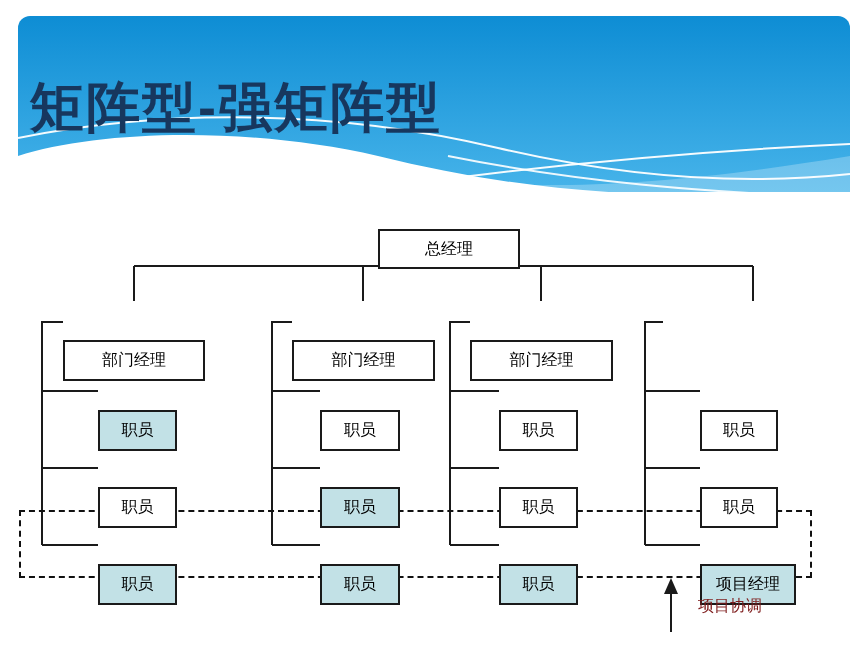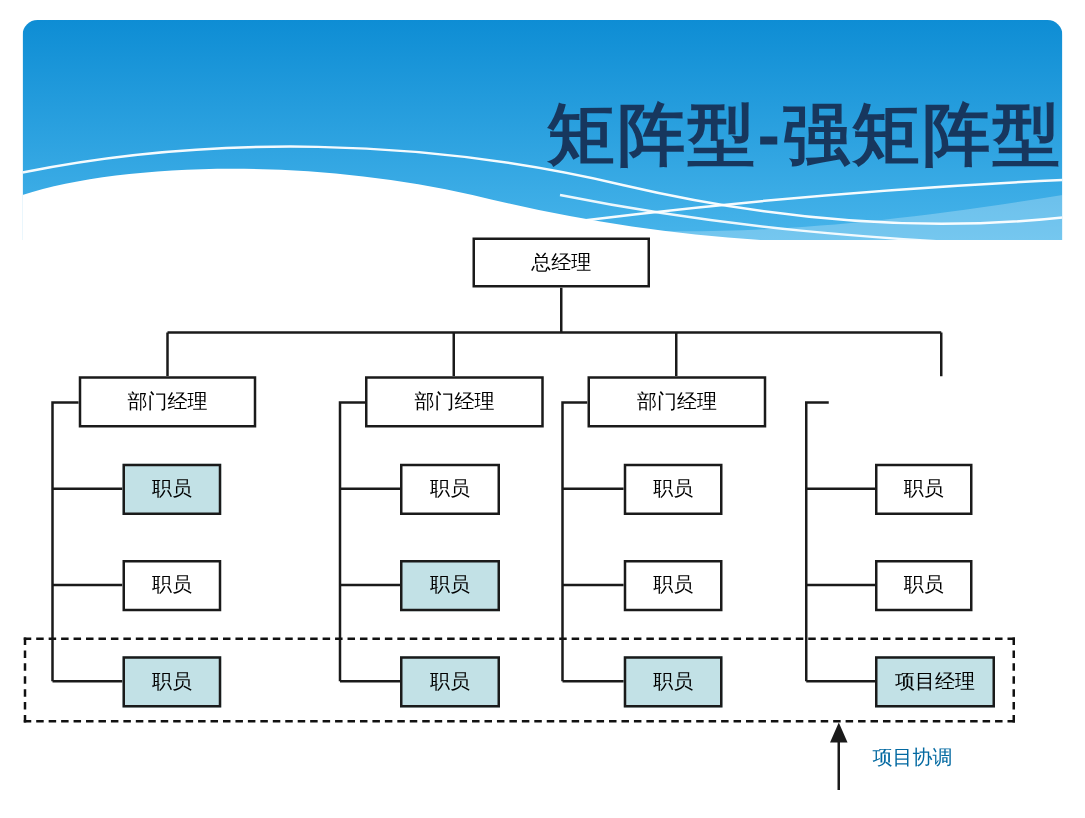--- a/index.html
+++ b/index.html
@@ -8,38 +8,38 @@
     font-family:"Liberation Sans","DejaVu Sans",sans-serif;
   }
   
   .header{
     position:absolute;left:18px;top:16px;width:832px;height:176px;
     border-radius:12px 12px 0 0;overflow:hidden;
   }
   .header svg{position:absolute;left:0;top:0;display:block;}
   .title{
     position:absolute;left:0;top:56px;width:100%;
-    text-align:right;font-size:54px;font-weight:bold;
-    color:var(--title-color,#17375e);letter-spacing:2px;
+    text-align:left;font-size:54px;font-weight:bold;
+    color:var(--title-color,#17375e);letter-spacing:2px;padding-left:12px;
   }
   
   .connectors{position:absolute;left:0;top:0;width:868px;height:654px;pointer-events:none;}
   .box{
     position:absolute;box-sizing:border-box;height:41px;
     background:#ffffff;border:2px solid #1a1a1a;
     display:flex;align-items:center;justify-content:center;
-    font-size:16px;color:#000;white-space:nowrap;
+    font-size:16px;color:#000;white-space:nowrap;margin-top:39px;
   }
   .box.hl{background:var(--hl,#c2e1e6);}
   .dashed-region{
     position:absolute;left:19px;top:510px;width:789px;height:64px;
     border:2px dashed #111;
   }
   .coord-label{
-    position:absolute;left:698px;top:596px;font-size:16px;color:#0369a1;
+    position:absolute;left:698px;top:596px;font-size:16px;color:#7f1d1d;
   }
 </style>
 </head>
 <body>
 
 <div class="stage">
 
   <div class="header">
     <svg width="832" height="176" viewBox="0 0 832 176" aria-hidden="true">
       <defs>

